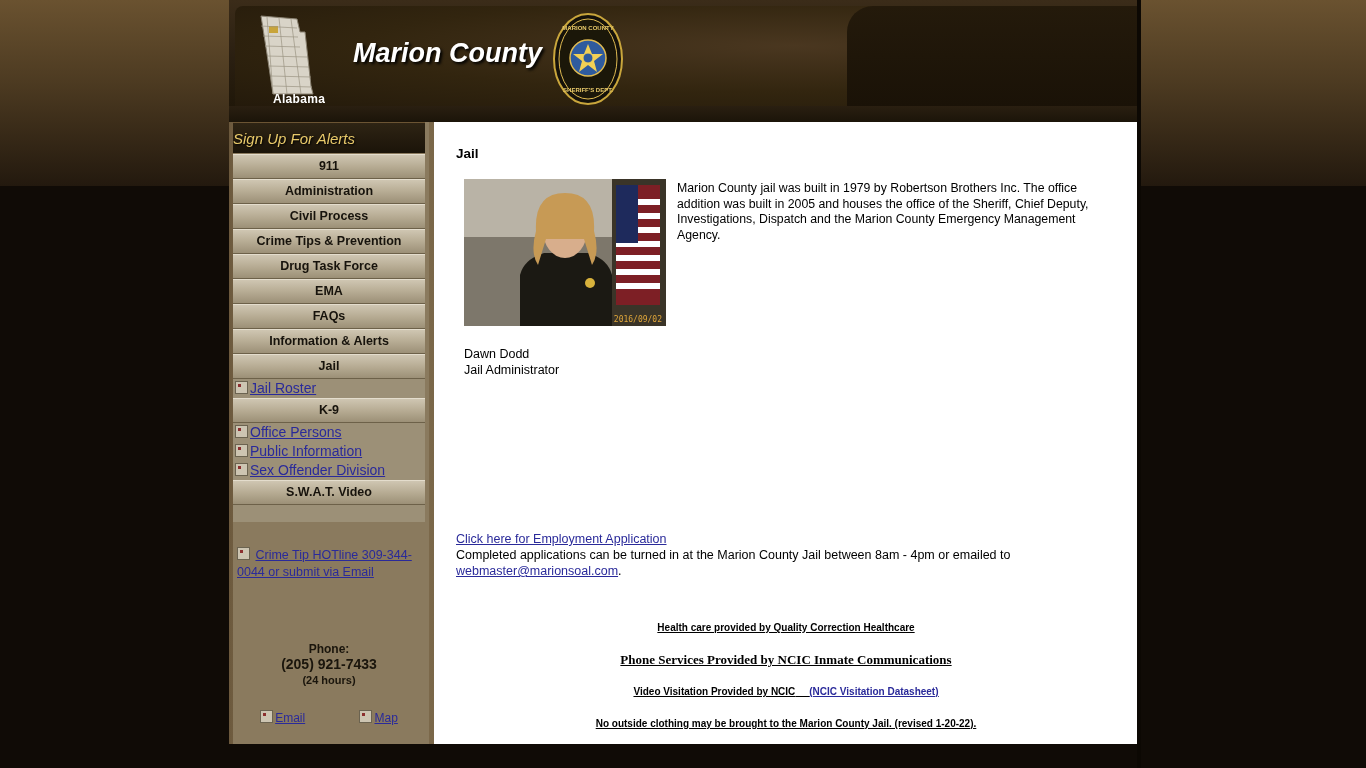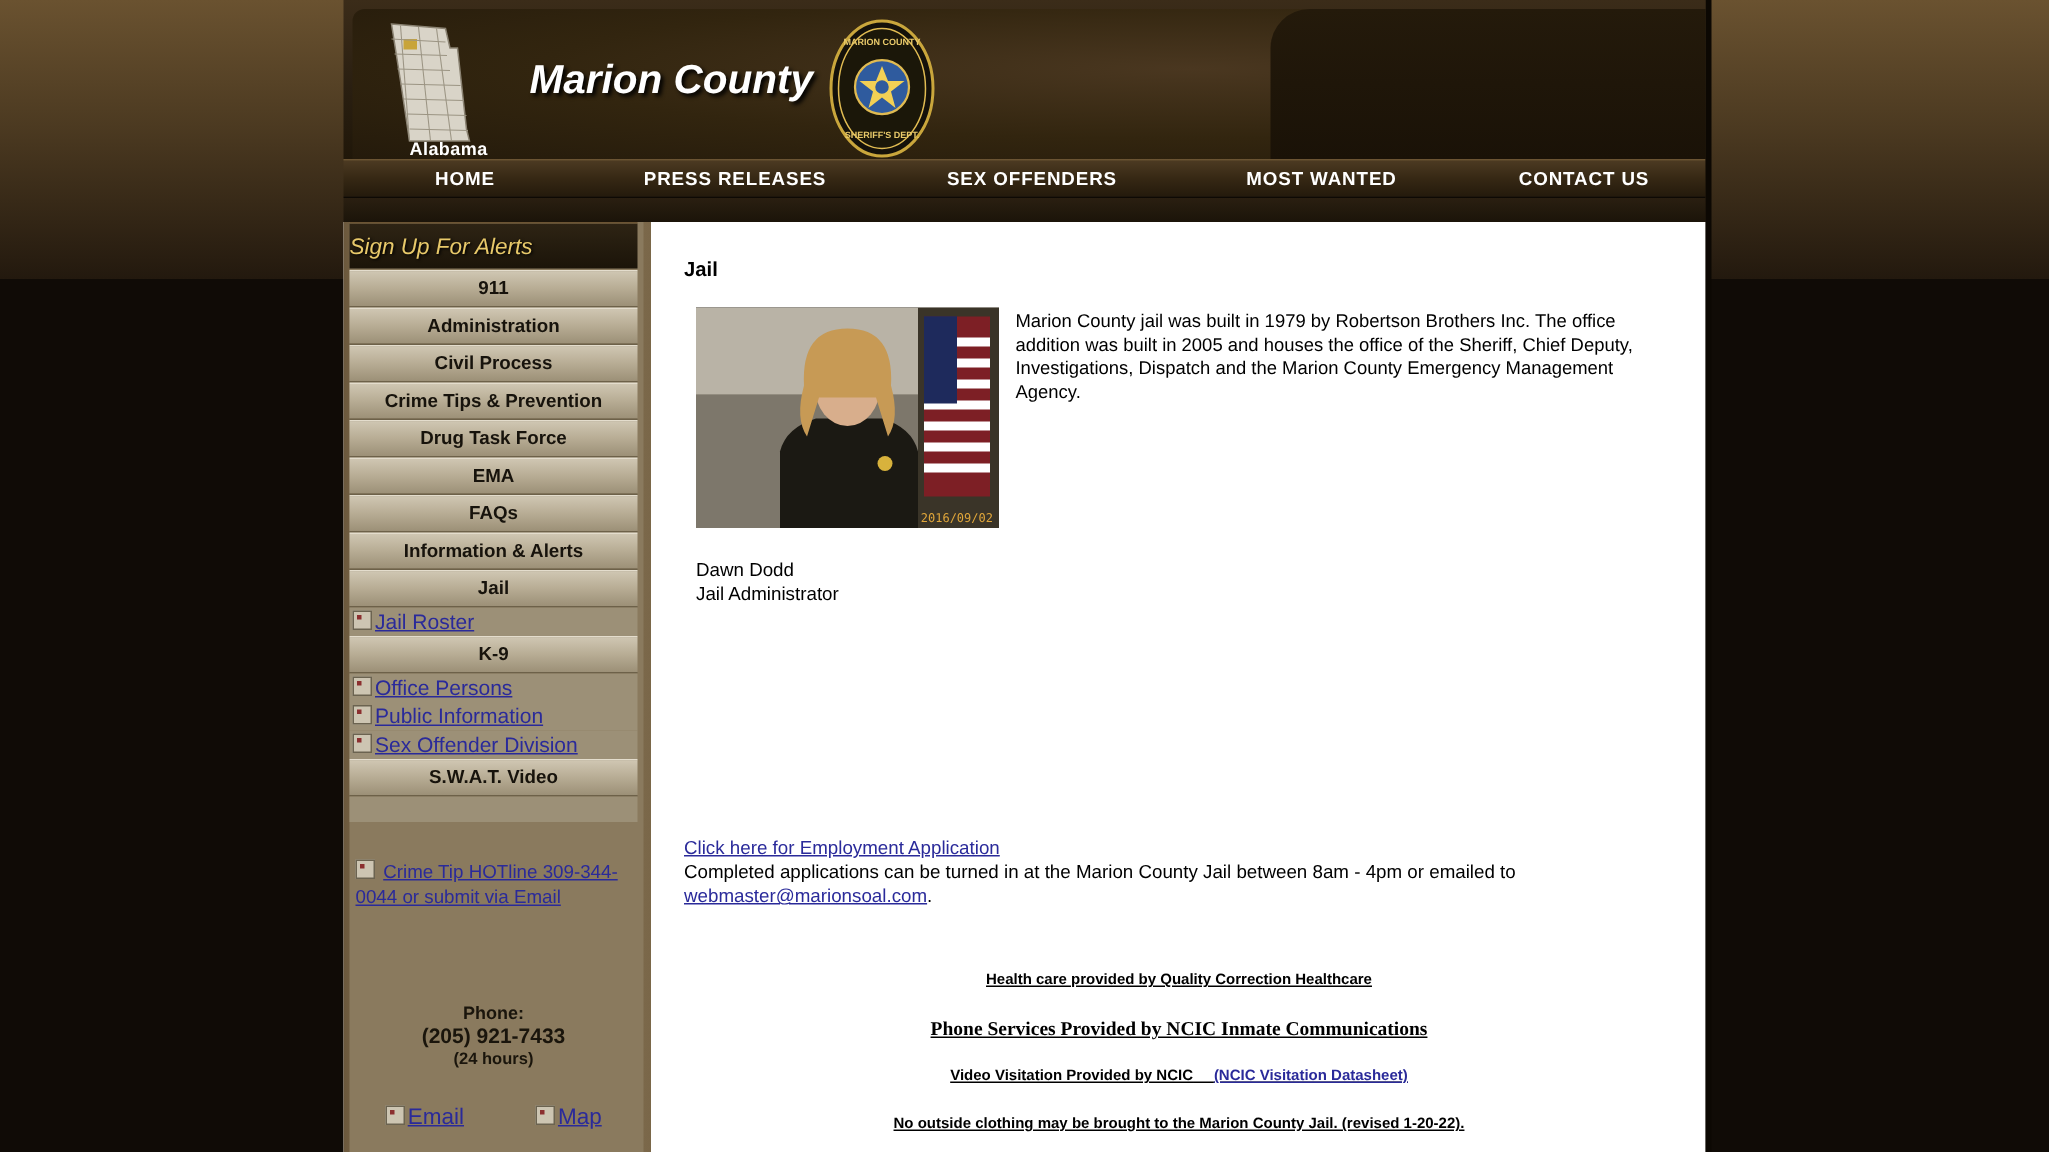--- a/index.html
+++ b/index.html
@@ -267,21 +267,21 @@
   .phone-num { font-size: 14px; font-weight: bold; margin-top: 0; }
   .phone-hours { font-size: 11px; font-weight: bold; margin-top: 2px; }
 
   .email-map {
     position: absolute;
     left: 4px;
     top: 588px;
     width: 192px;
     display: flex;
     justify-content: space-around;
-    font-size: 15px;
+    font-size: 12px;
   }
   .email-map a { color: #2a2a9a; text-decoration: underline; }
 
   
   .content {
     position: absolute;
     left: 205px;
     top: 0;
     width: 703px;
     height: 622px;
@@ -412,39 +412,20 @@
           <circle cx="41" cy="46" r="18" fill="#2f5b9e" stroke="#e0bb52" stroke-width="1.5"></circle>
           <path d="M41 32 L45 42 L56 42 L47 49 L50 60 L41 53 L32 60 L35 49 L26 42 L37 42 Z" fill="#f2d055"></path>
           <circle cx="41" cy="46" r="5" fill="#2f5b9e" stroke="#f2d055" stroke-width="1"></circle>
           <text x="41" y="80" font-size="6" fill="#e8c96a" text-anchor="middle" font-family="Liberation Sans, sans-serif" font-weight="bold">SHERIFF'S DEPT.</text>
         </svg>
       </div>
 
     </div>
   </div>
 
-  <div class="nav">
-    <ul>
-      <li>
-          <a href="#">HOME</a>
-        </li>
-      <li>
-          <a href="#">PRESS RELEASES</a>
-        </li>
-      <li>
-          <a href="#">SEX OFFENDERS</a>
-        </li>
-      <li>
-          <a href="#">MOST WANTED</a>
-        </li>
-      <li>
-          <a href="#">CONTACT US</a>
-        </li>
-    </ul>
-  </div>
   <div class="subnav-band"></div>
 
   <div class="body-wrap">
 
     <div class="sidebar">
       <div class="sidebar-inner"></div>
 
       <div class="alerts-banner">
         <span>Sign Up For Alerts</span>
       </div>

